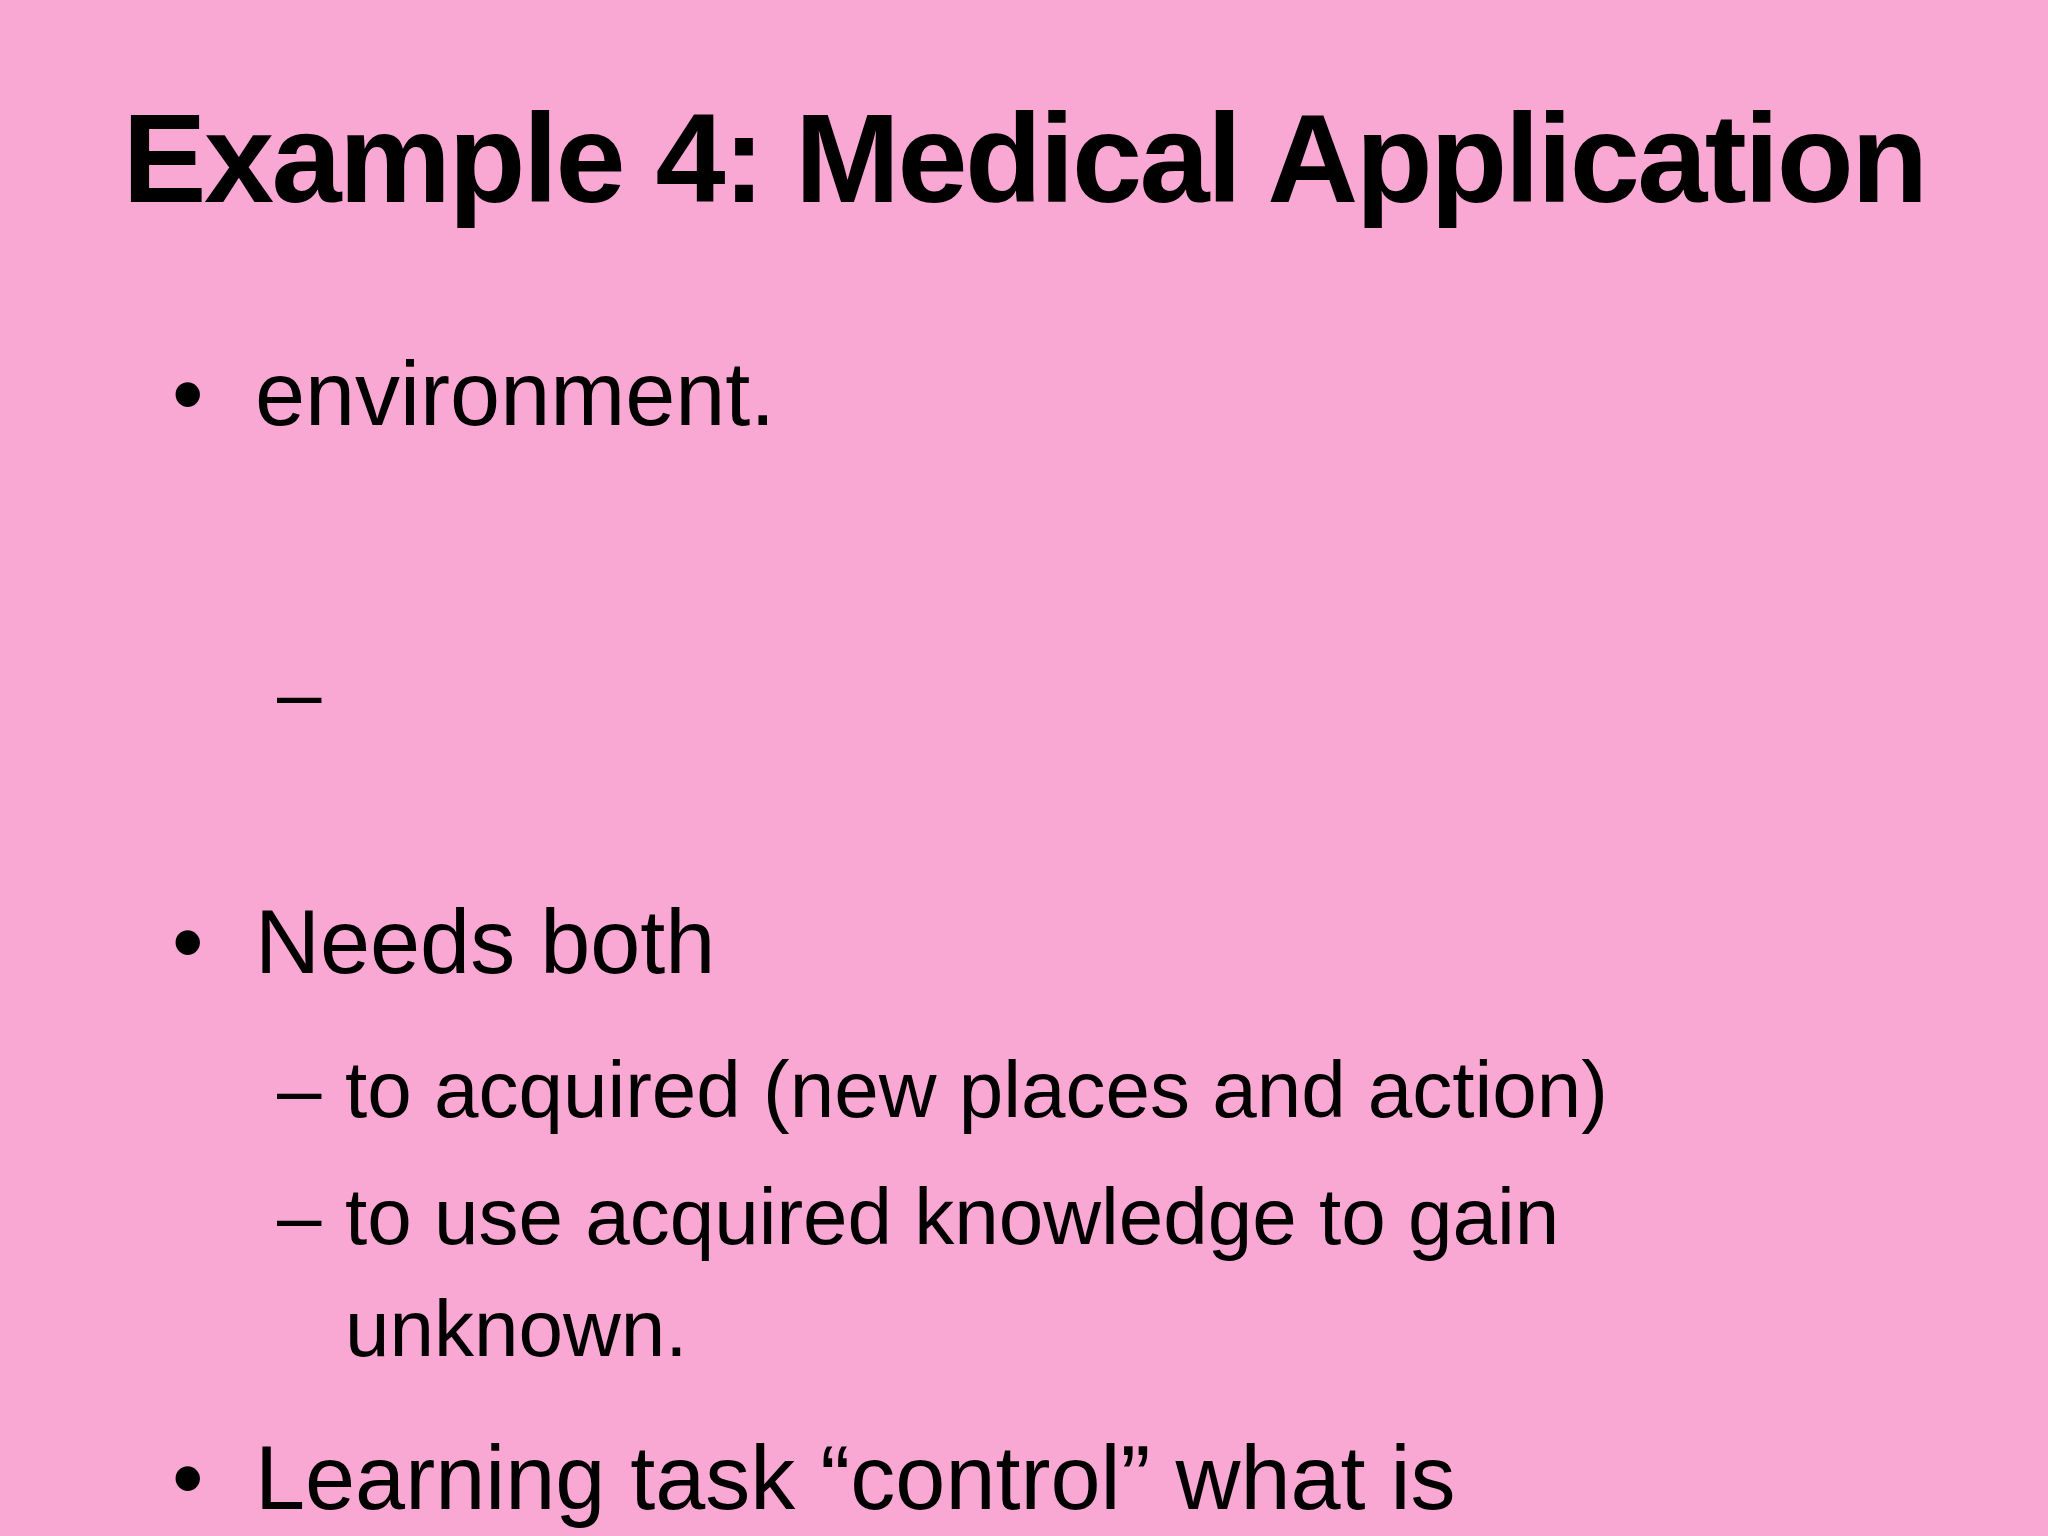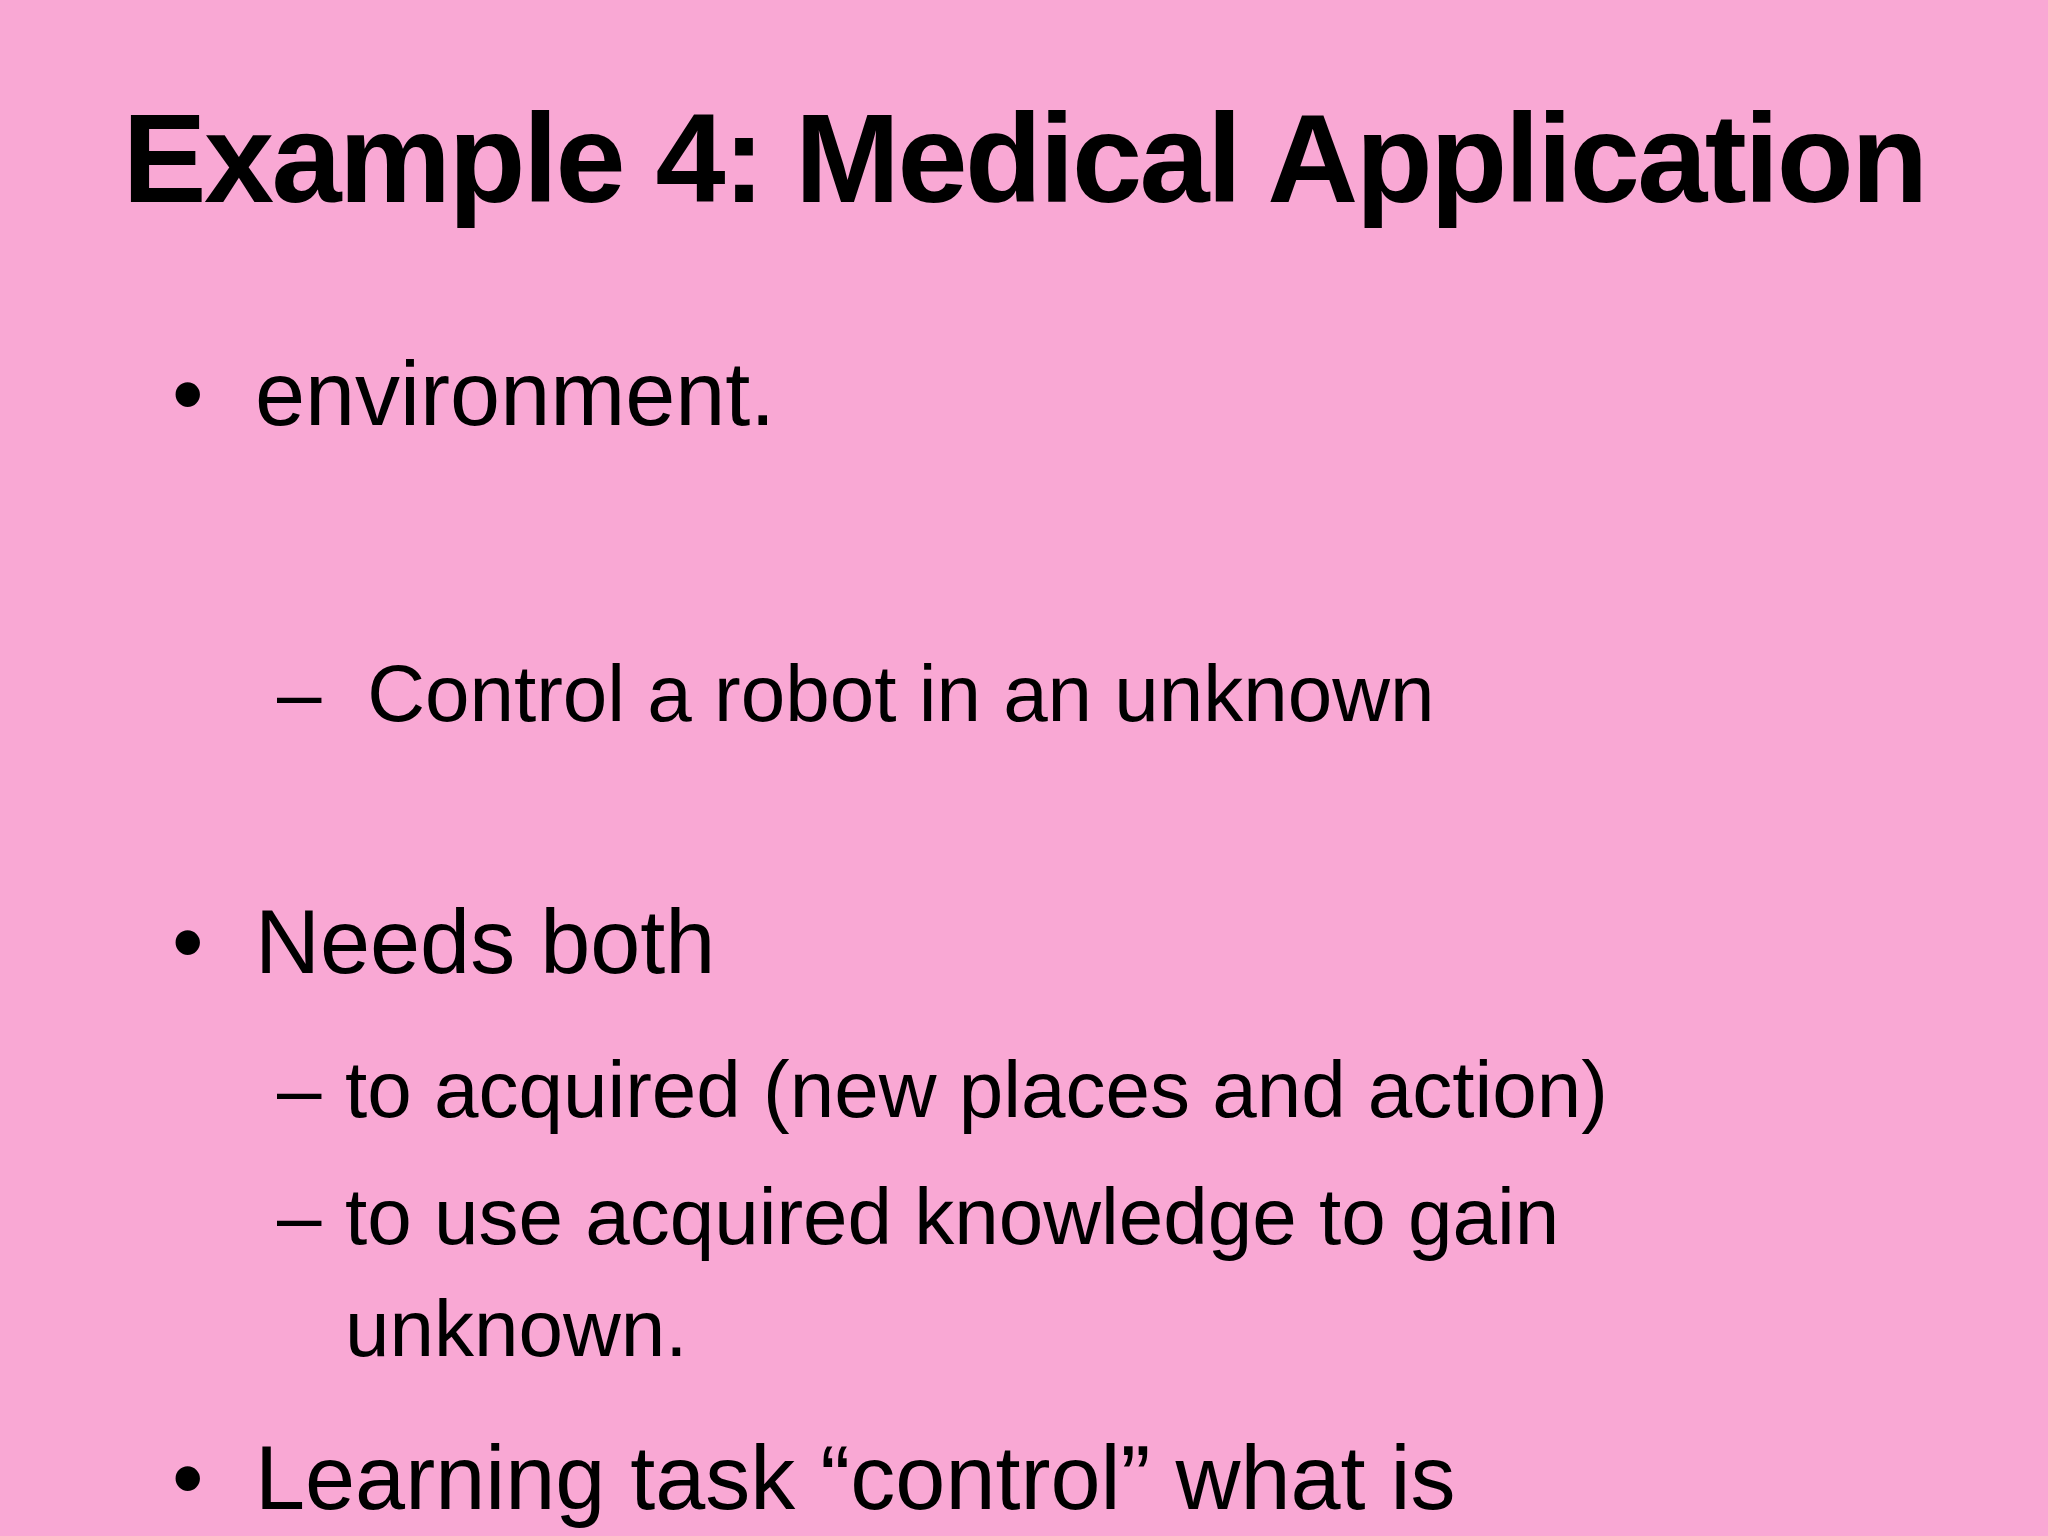--- a/index.html
+++ b/index.html
@@ -68,21 +68,20 @@
 
   <h1 class="title">Example 4: Medical Application</h1>
 
   <div class="item l1" id="item-0">
     <span class="marker">•</span>
     <div class="line">environment.</div>
   </div>
 
   <div class="item l2" id="item-1">
     <span class="marker">–</span>
-    <div class="line">&nbsp;Control a robot in an unknown</div>
   </div>
 
   <div class="item l1" id="item-2">
     <span class="marker">•</span>
     <div class="line">Needs both</div>
   </div>
 
   <div class="item l2" id="item-3">
     <span class="marker">–</span>
     <div class="line">to acquired (new places and action)</div>

